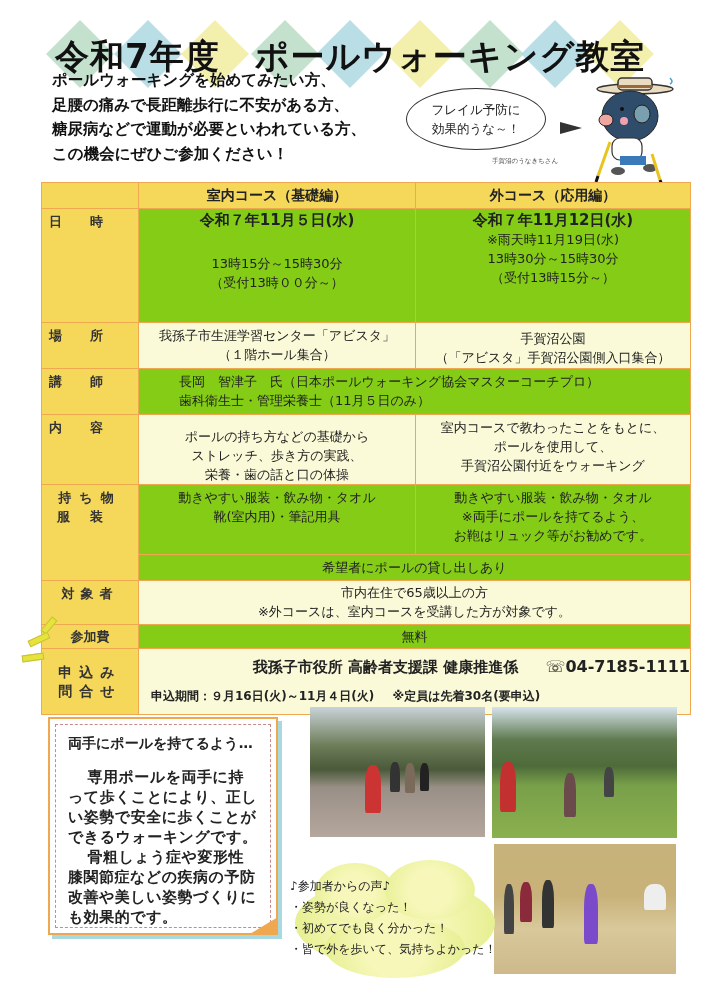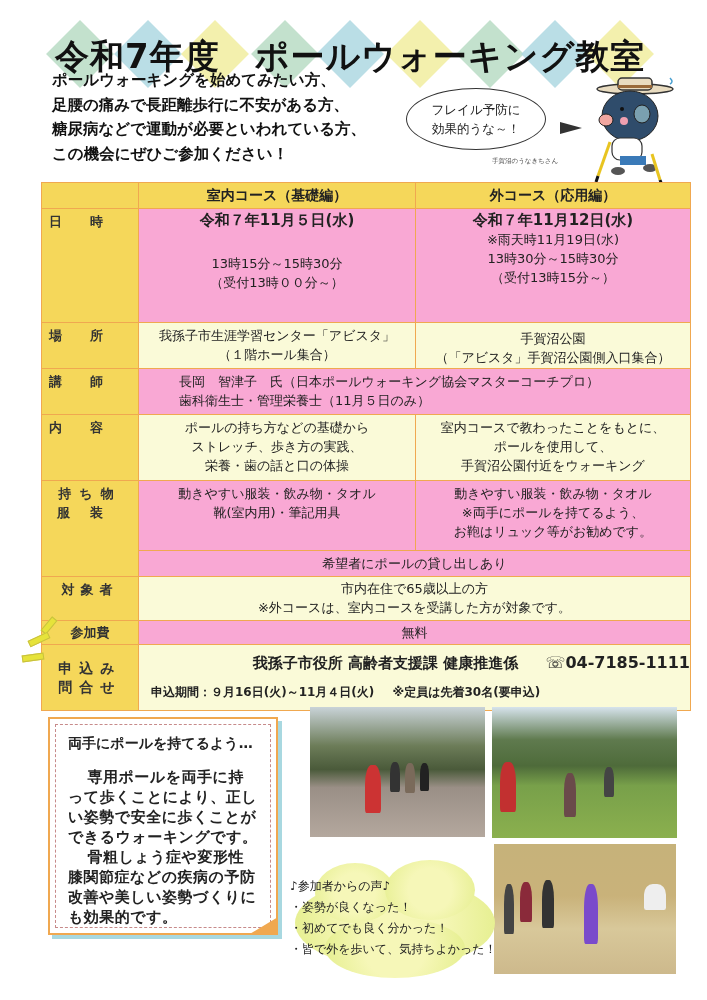--- a/index.html
+++ b/index.html
@@ -19,21 +19,21 @@
             justify-content: center; font-size: 12.5px; line-height: 19px; color: #222; }
   .bubble-tail { position: absolute; left: 560px; top: 122px; width: 0; height: 0;
                  border-left: 22px solid #333; border-top: 6px solid transparent; border-bottom: 6px solid transparent; }
   .mascot-caption { position: absolute; left: 492px; top: 157px; font-size: 6.5px; color: #444; }
   .mascot { position: absolute; left: 580px; top: 76px; width: 110px; height: 110px; }
 
   .info-table { position: absolute; left: 41px; top: 182px; width: 650px; border-collapse: collapse; }
   .info-table td { border: 1.5px solid #f0a850; font-size: 13px; line-height: 19px; vertical-align: top; text-align: center; }
   .info-table td.label { width: 97px; background: #f5d75a; font-weight: bold; color: #333; padding-top: 3px; letter-spacing: 2px; }
   .info-table tr.head td { background: #f5d75a; font-size: 14px; font-weight: bold; height: 26px; vertical-align: middle; }
-  .info-table td.white { background: #f9a8d4; margin-top: 28px; }
+  .info-table td.white { background: #84cc16; margin-top: 28px; }
   .info-table td.light { background: #fafad8; }
   .date-big { font-size: 15px; font-weight: bold; }
   .sp { letter-spacing: 28px; }
 
   .apply-main { font-size: 15px; font-weight: bold; text-align: right; padding: 8px 0 0 22px; margin-left: 29px; }
   .apply-sub { font-size: 12px; font-weight: bold; text-align: left; padding: 10px 0 4px 12px; }
 
   .rays { position: absolute; left: 22px; top: 620px; width: 40px; height: 50px; }
   .ray { position: absolute; height: 7px; background: #e6e33a; border: 1px solid #c8c040; }
 
@@ -148,21 +148,21 @@
   <tr style="height:46px">
     <td class="label"><span class="sp">講師</span></td>
     <td class="white" colspan="2" style="text-align:left;padding:3px 0 0 40px">
       <div>長岡　智津子　氏（日本ポールウォーキング協会マスターコーチプロ）</div>
       <div>歯科衛生士・管理栄養士（11月５日のみ）</div>
     </td>
   </tr>
 
   <tr style="height:66px">
     <td class="label"><span class="sp">内容</span></td>
-    <td class="light" style="padding-top:3px">
+    <td class="light" style="padding-top:12px">
       <div>ポールの持ち方などの基礎から</div>
       <div>ストレッチ、歩き方の実践、</div>
       <div>栄養・歯の話と口の体操</div>
     </td>
     <td class="light" style="padding-top:3px">
       <div>室内コースで教わったことをもとに、</div>
       <div>ポールを使用して、</div>
       <div>手賀沼公園付近をウォーキング</div>
     </td>
   </tr>

